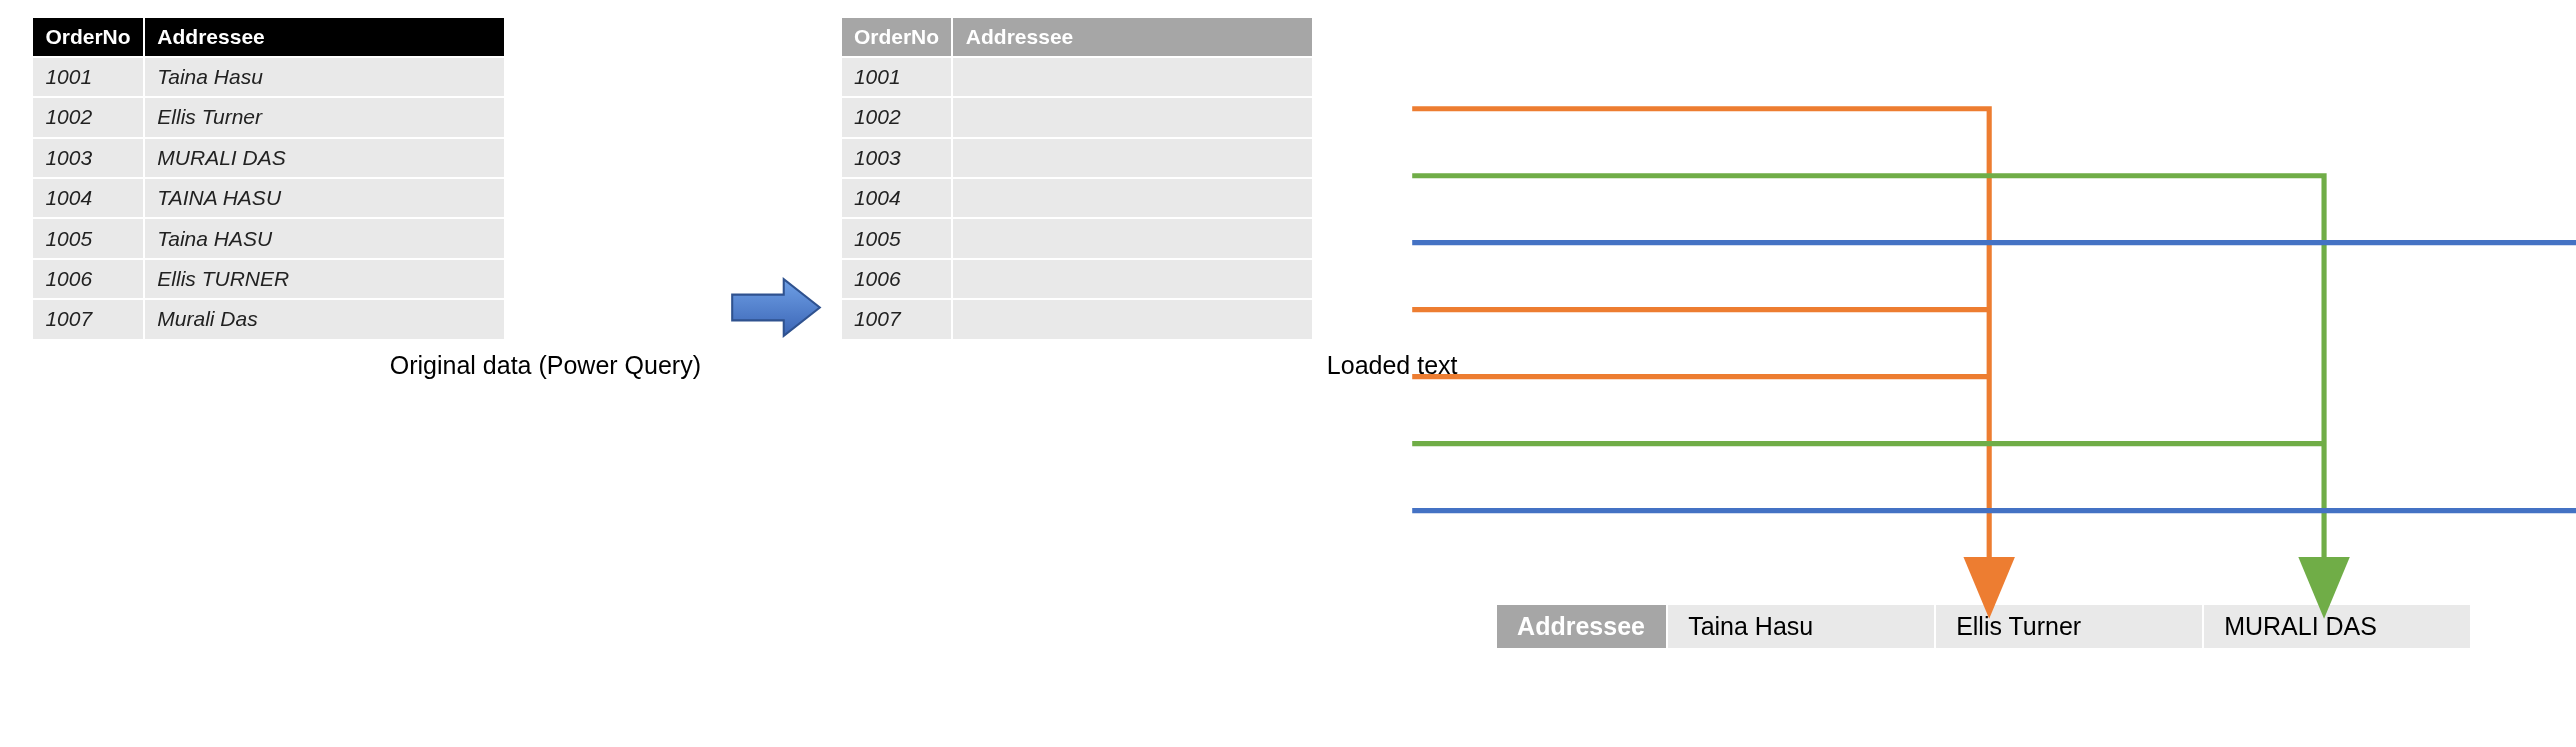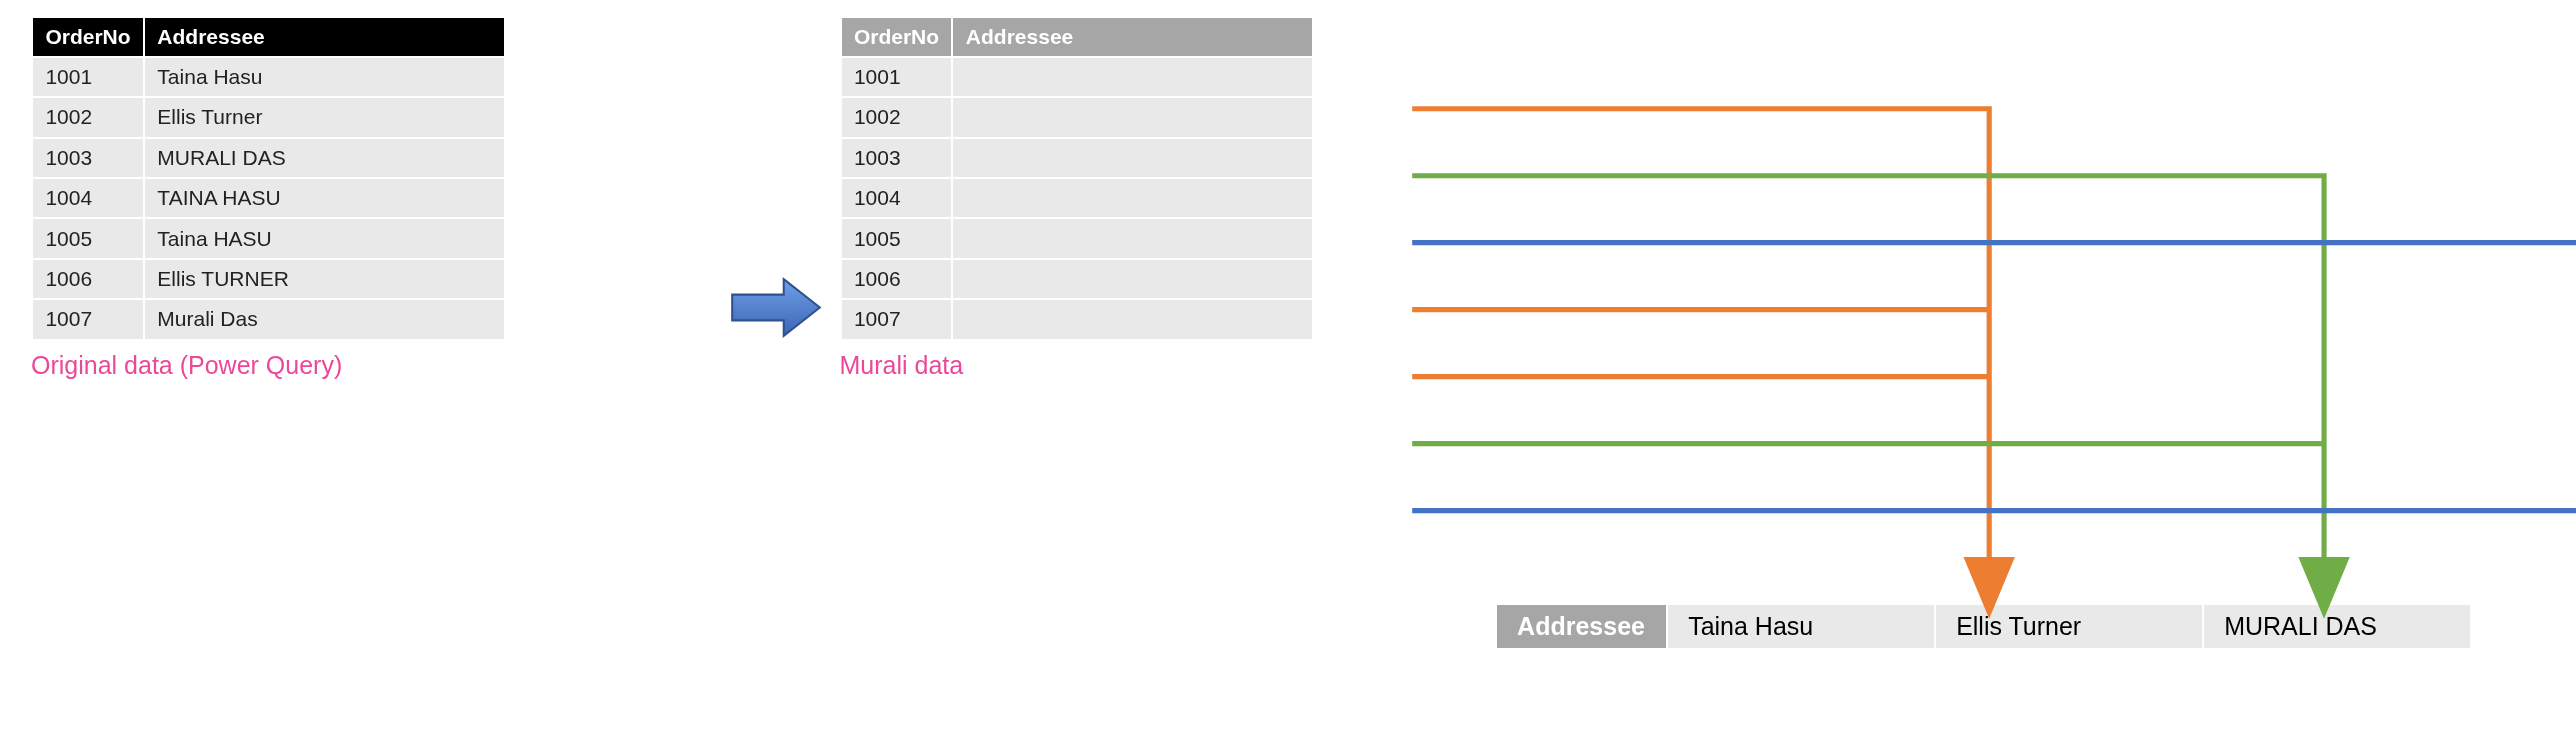--- a/index.html
+++ b/index.html
@@ -32,26 +32,27 @@
     font-weight: bold;
   }
   .tbl-gray th {
     background: #a6a6a6;
     color: #fff;
     font-weight: bold;
   }
   .tbl-row {
     background: #e9e9e9;
     color: #222;
+    font-style: italic;
   }
   .caption {
     font-size: 25px;
-    text-align: left;
+    text-align: right;
     margin-top: 10.3px;
-    color: #ec4899;
+    color: #000000;
   }
   .table1-wrap {
     position: absolute;
     left: 15.5px;
     top: 0;
     width: 670px;
   }
   .table2-wrap {
     position: absolute;
     left: 824px;
@@ -185,21 +186,21 @@
         <tr class="tbl-row">
             <td>1006</td>
             <td></td>
           </tr>
         <tr class="tbl-row">
             <td>1007</td>
             <td></td>
           </tr>
       </tbody>
     </table>
-    <div class="caption">Murali data</div>
+    <div class="caption">Loaded text</div>
   </div>
 
   <div class="dict-wrap">
     <table class="dict-table">
       <tbody>
           <tr>
         <th>Addressee</th>
         <td style="min-width:268px;">Taina Hasu</td>
         <td style="min-width:268px;">Ellis Turner</td>
         <td style="min-width:268px;">MURALI DAS</td>

